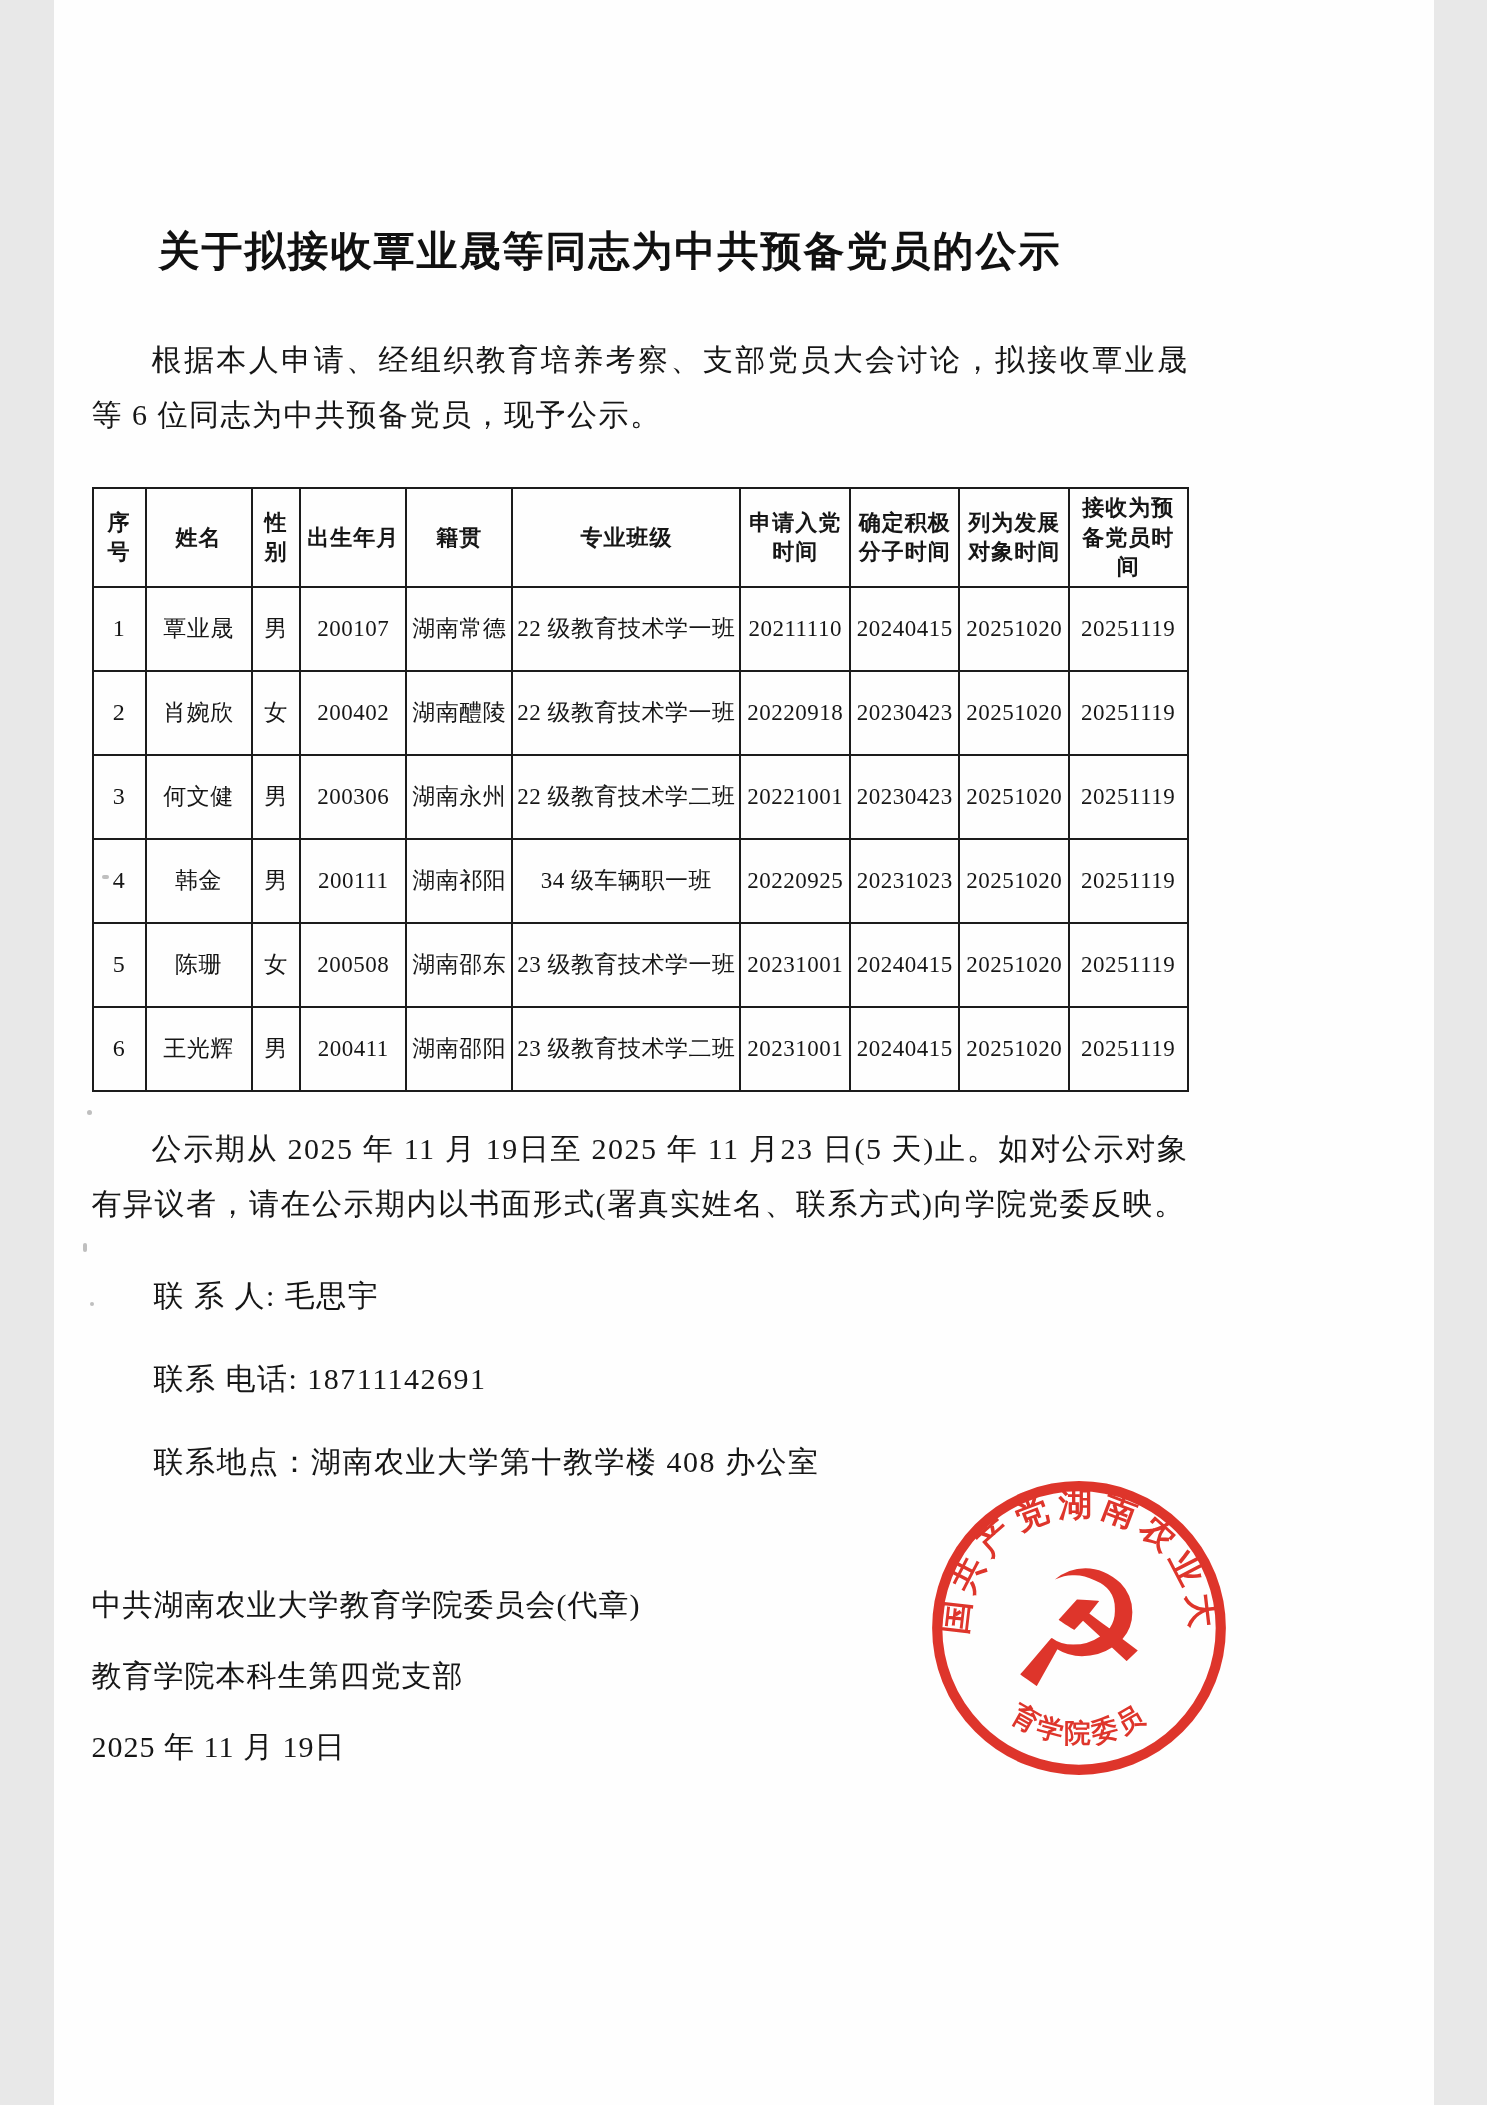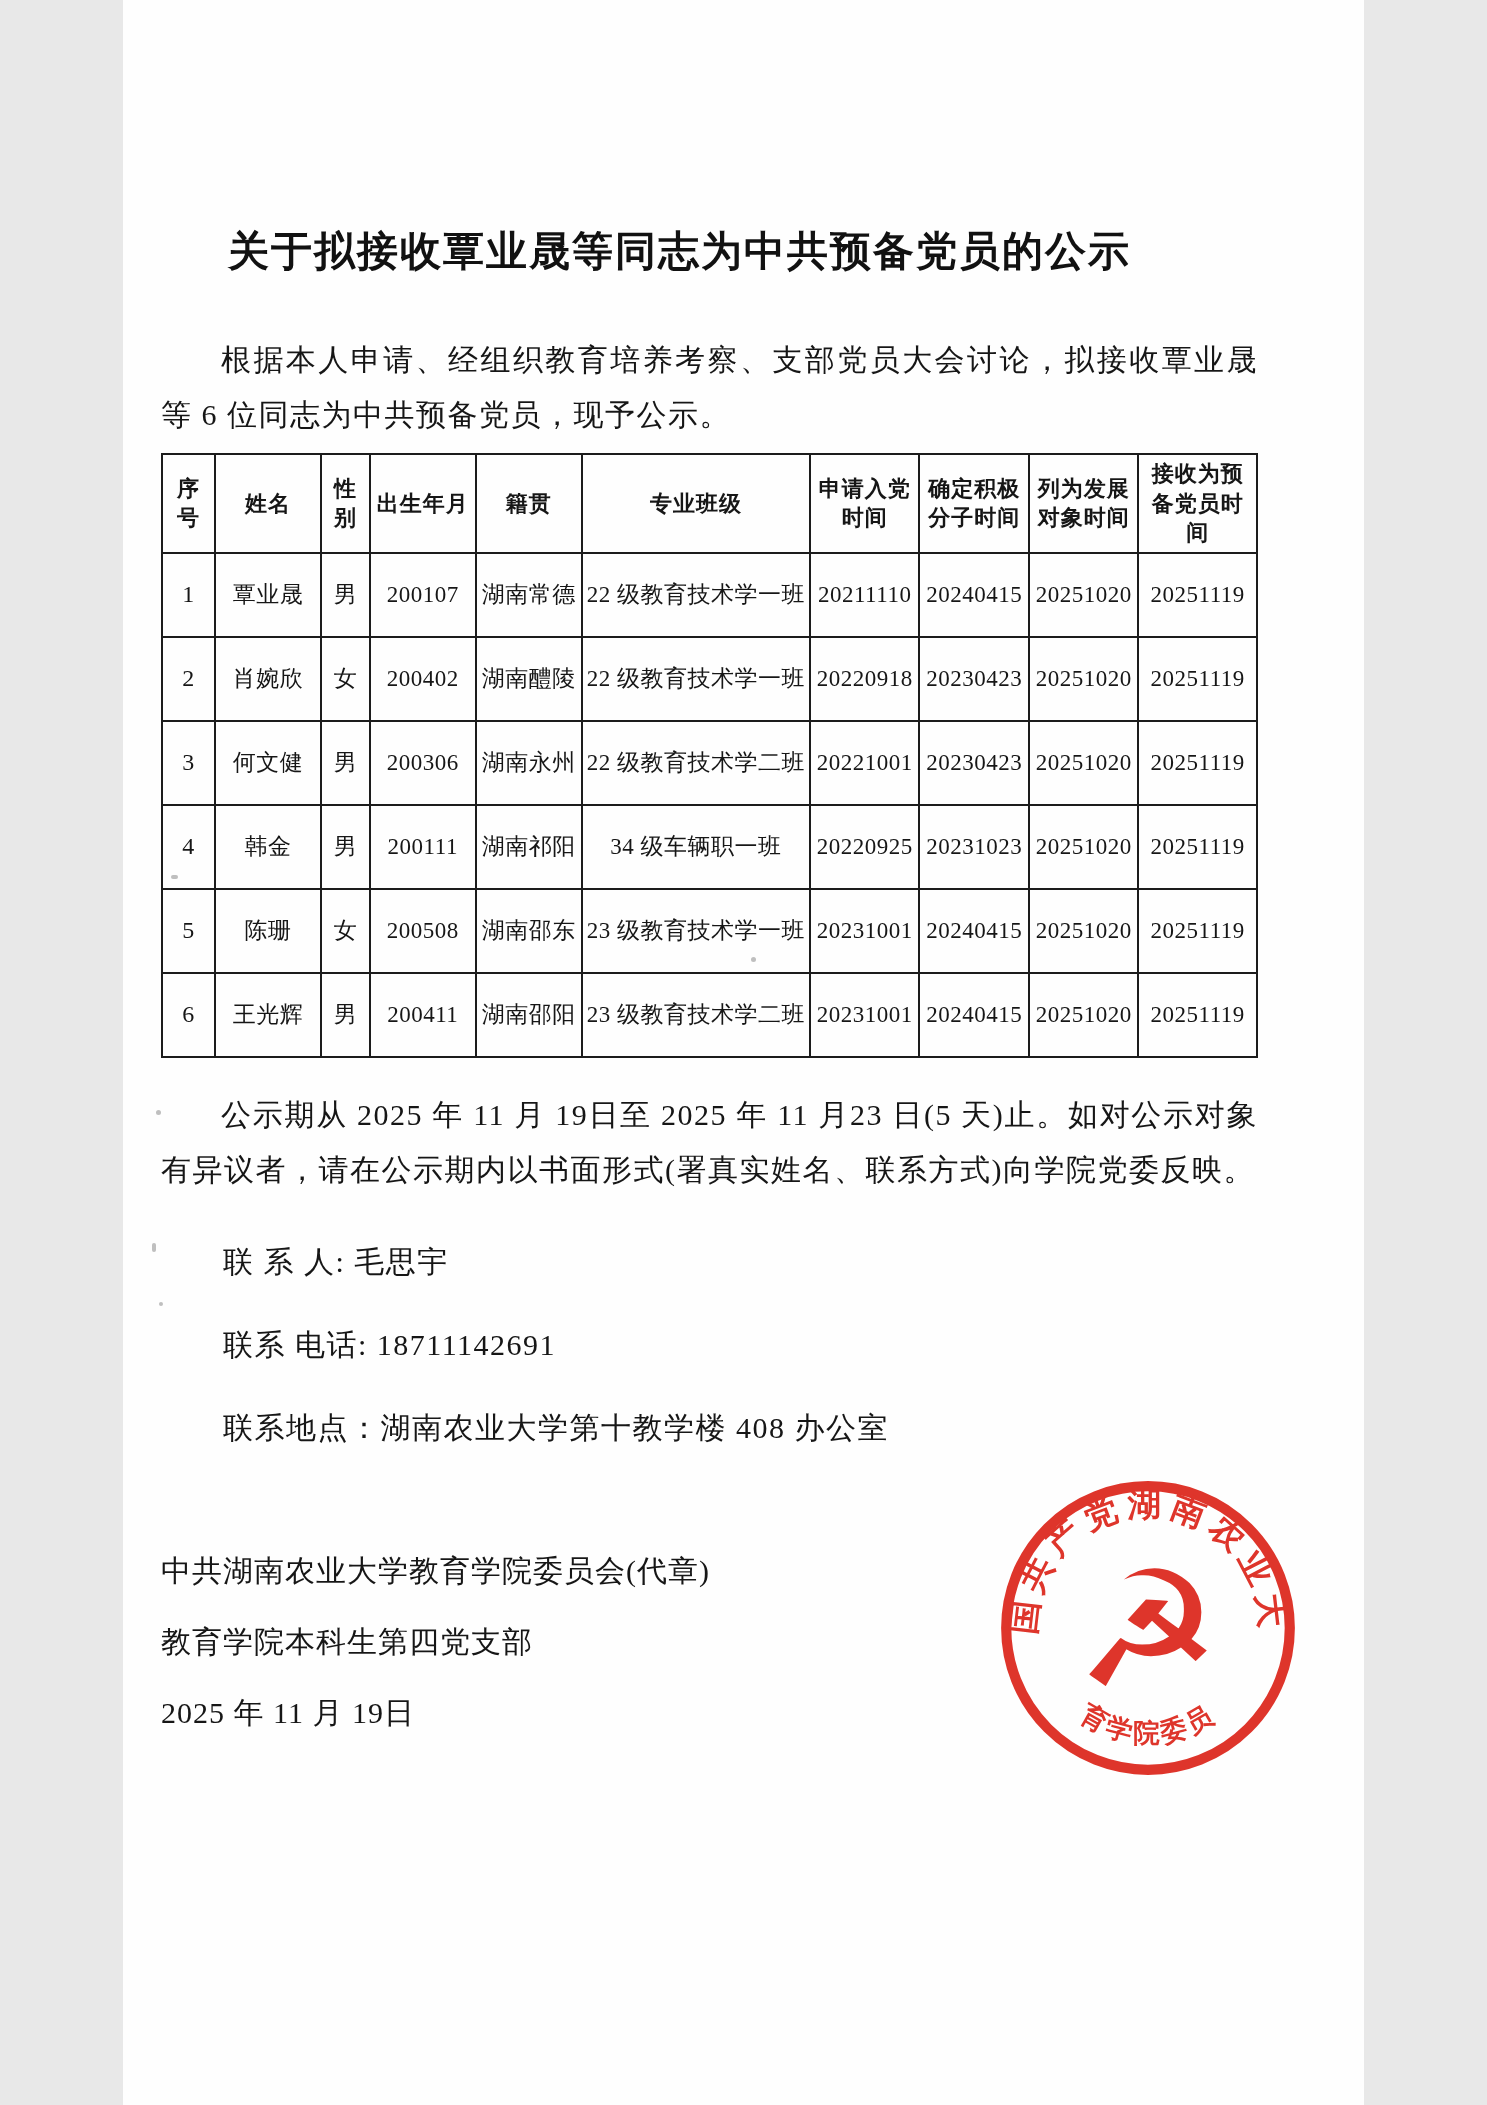--- a/index.html
+++ b/index.html
@@ -1,38 +1,38 @@
 <!DOCTYPE html>
 <html lang="zh"><head>
 <meta charset="utf-8">
 <style>
   html,body{margin:0;padding:0;background:#e8e8e8;}
   .page{
     position:relative;
-    width:1241px;height:2105px;
+    width:1380px;height:2105px;
     margin:0 auto;
     background:#fefefe;
     font-family:"Liberation Serif","DejaVu Serif",serif;
     color:#1b1b1b;
     overflow:hidden;
   }
   .content{position:absolute;left:38px;top:0;width:1097px;}
   h1.doc-title{
     margin:0;padding:228px 60px 0 0;
     font-size:41px;font-weight:bold;
     text-align:center;letter-spacing:2px;line-height:1.15;
     color:#111;
   }
   p.para{
     margin:58px 0 0 0;
     font-size:30px;line-height:1.83;letter-spacing:1.5px;
     text-indent:2em;text-align:justify;color:#161616;
   }
   table.members{
-    margin-top:10px;width:1097px;
+    margin-top:44px;width:1097px;
     border-collapse:collapse;table-layout:fixed;
   }
   table.members th,table.members td{
     border:2.5px solid #1c1c1c;
     text-align:center;vertical-align:middle;
     padding:4px 3px;color:#161616;
     word-break:break-all;
   }
   table.members th{height:86px;font-size:22px;font-weight:bold;line-height:1.35;letter-spacing:1px;}
   table.members td{height:74px;font-size:23px;letter-spacing:0.5px;}

